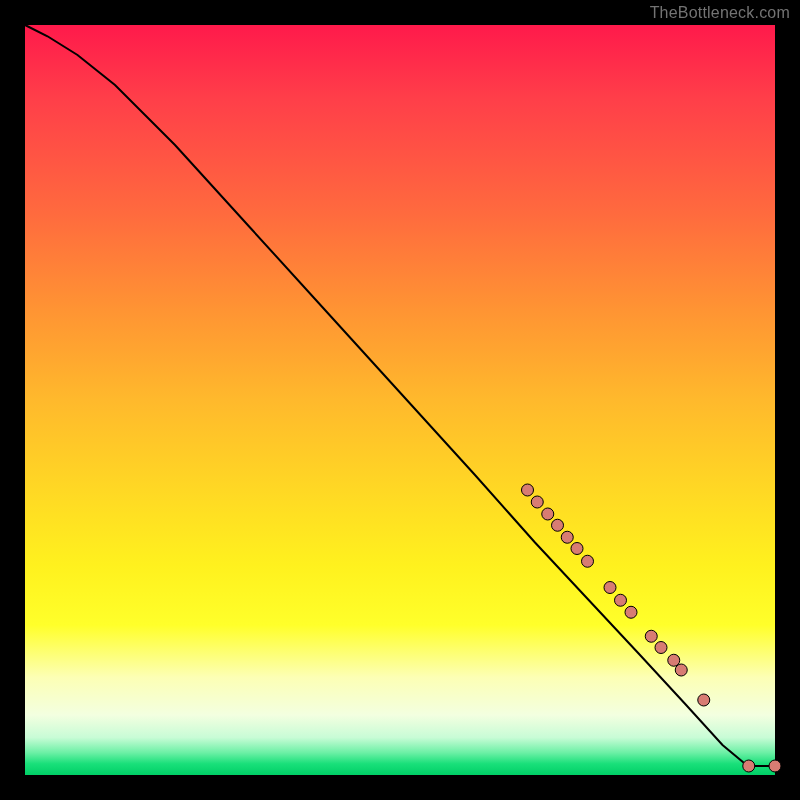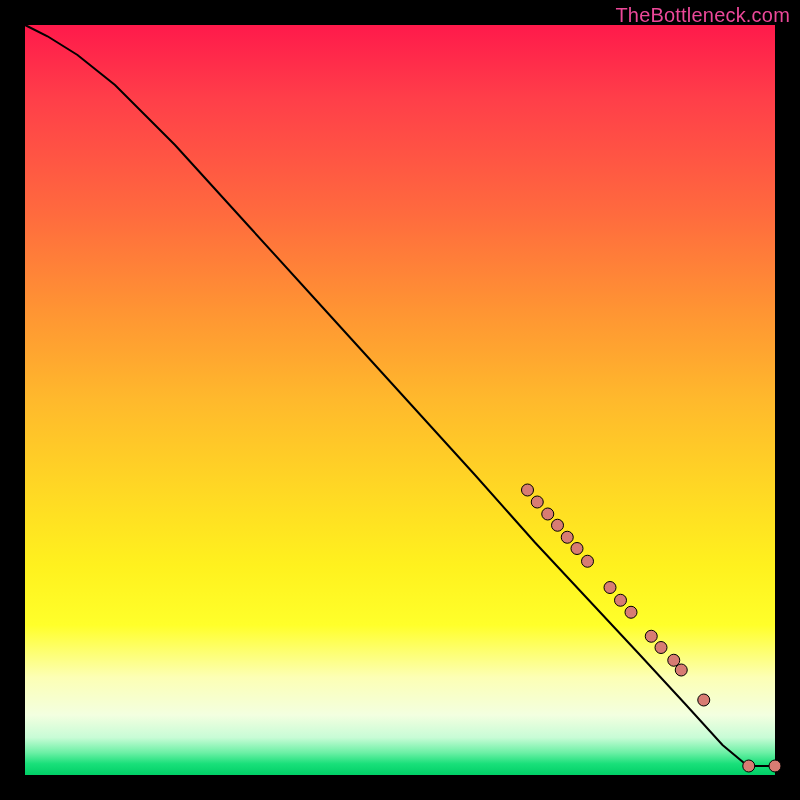--- a/index.html
+++ b/index.html
@@ -49,22 +49,22 @@
     position: absolute;
     inset: 0;
     width: 100%;
     height: 100%;
     overflow: visible;
   }
   .attribution {
     position: absolute;
     top: 4px;
     right: 10px;
-    color: #ec4899;
-    font-size: 20px;
+    color: #737373;
+    font-size: 16px;
     font-weight: 500;
     letter-spacing: 0.2px;
   }
 </style>
 </head>
 <body>
 
 <div class="stage">
 
   <div class="plot">

